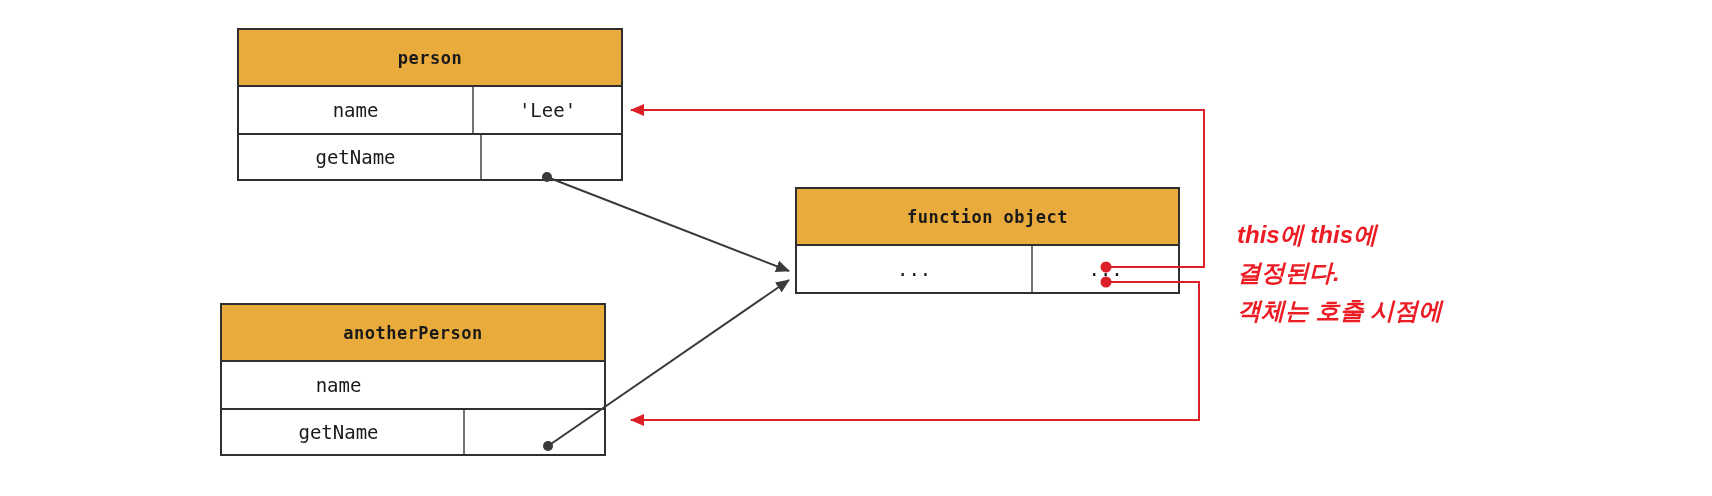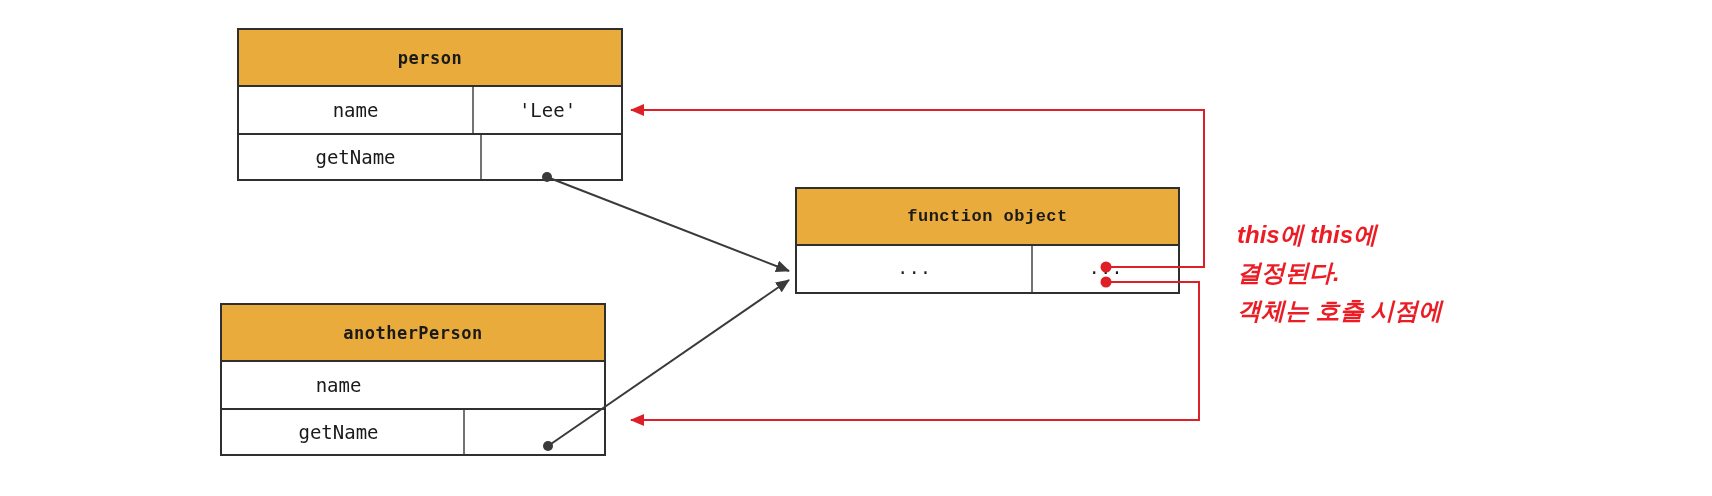--- a/index.html
+++ b/index.html
@@ -51,21 +51,21 @@
     font-size: 19px;
     color: #1a1a1a;
   }
   .obj-cell.key { flex: 0 0 61%; }
   .obj-cell.val {
     flex: 1 1 auto;
     border-left: 2px solid #737373;
   }
   #person-table        { left: 237px; top: 28px;  width: 386px; }
   #another-person-table{ left: 220px; top: 303px; width: 386px; }
-  #function-object-table{ left: 795px; top: 187px; width: 385px; font-family: Liberation Mono, monospace; }
+  #function-object-table{ left: 795px; top: 187px; width: 385px; }
   #function-object-table .obj-cell.key { flex: 0 0 61.5%; }
 
   .annotation {
     position: absolute;
     left: 1237px;
     top: 216px;
     font-family: "Liberation Sans", sans-serif;
     font-style: italic;
     font-weight: bold;
     font-size: 24px;

